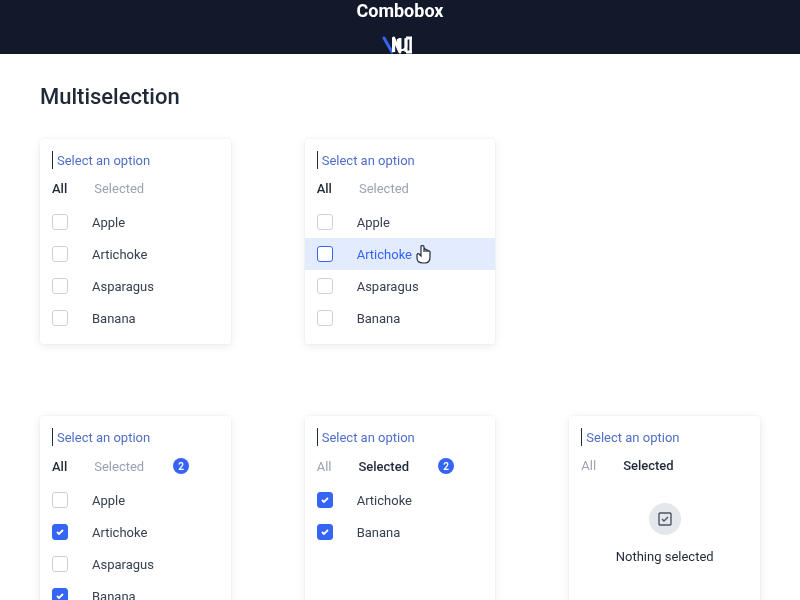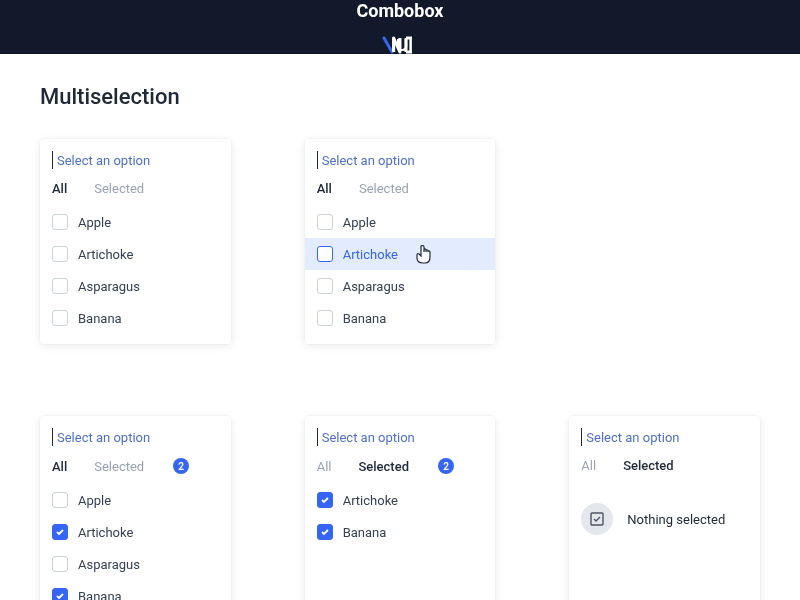--- a/index.html
+++ b/index.html
@@ -81,21 +81,21 @@
     background: #3665f3;
     color: #fff;
     font-size: 10px;
     font-weight: 600;
     margin-left: 2px;
   }
   .options { }
   .option {
     display: flex;
     align-items: center;
-    gap: 10px;
+    gap: 24px;
     padding: 8px 12px;
     font-size: 13px;
     color: #374151;
     cursor: pointer;
   }
   .option.hover {
     background: #e3ecff;
     color: #3665f3;
   }
   .option.hover .checkbox { border-color: #3665f3; }
@@ -115,21 +115,21 @@
     border-color: #3665f3;
   }
   .checkbox.checked svg { display: block; }
   .checkbox svg { display: none; }
   .cursor {
     position: absolute;
     pointer-events: none;
   }
   .empty-state {
     display: flex;
-    flex-direction: row;
+    flex-direction: column;
     align-items: center;
     padding: 20px 12px 12px 12px;
     gap: 14px;
   }
   .empty-icon {
     width: 32px;
     height: 32px;
     border-radius: 50%;
     background: #e4e7ec;
     display: flex;

